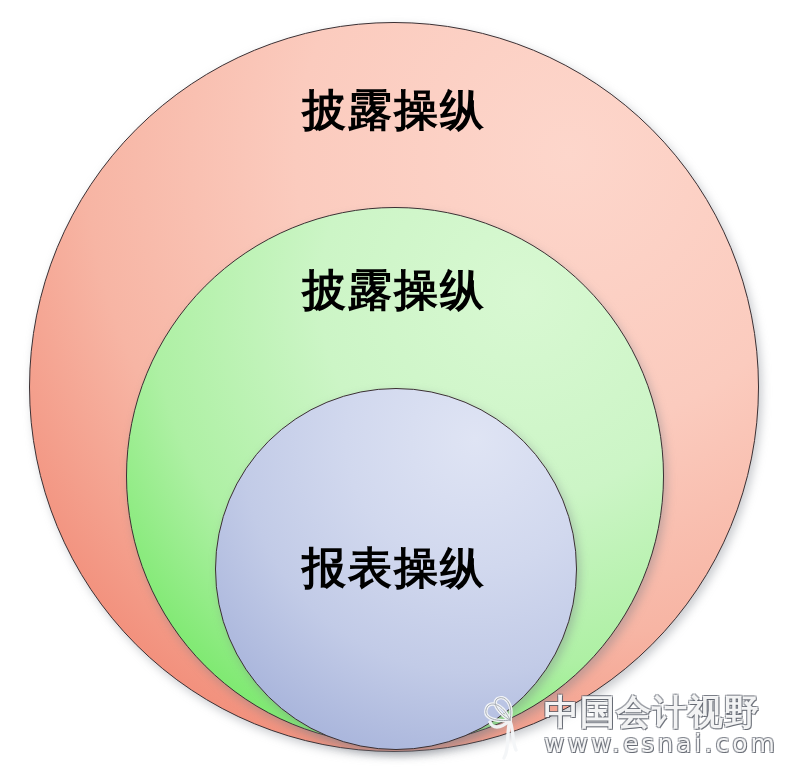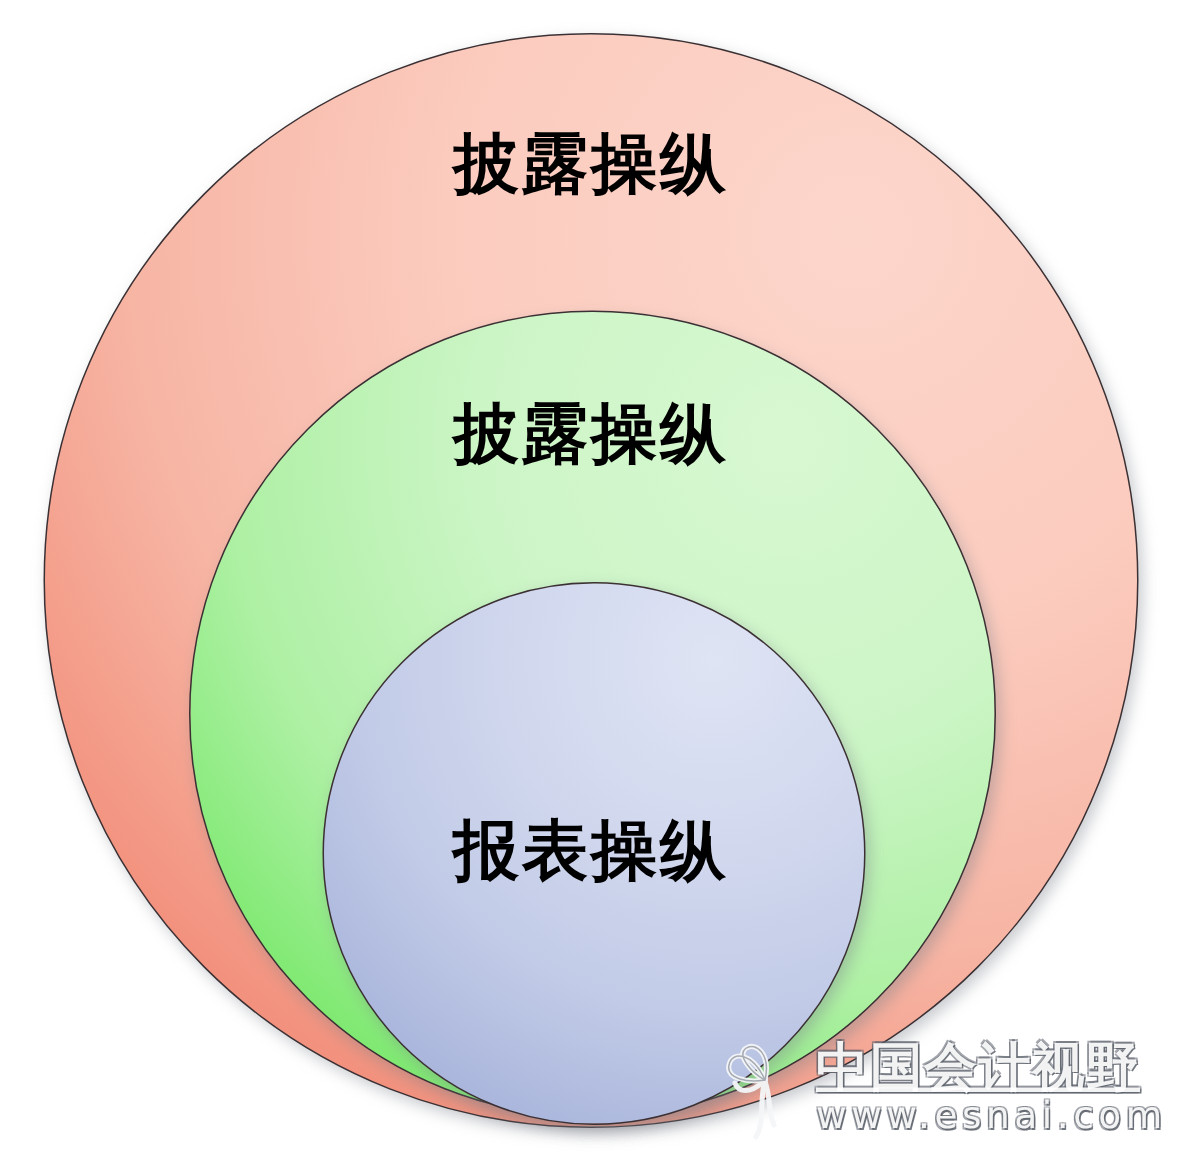--- a/index.html
+++ b/index.html
@@ -128,21 +128,20 @@
     font-weight: bold;
     line-height: 1.02;
     letter-spacing: 1px;
     color: rgba(255,255,255,0.92);
     text-shadow:
        1px  1px 0 rgba(90,95,105,0.85),
       -1px -1px 0 rgba(90,95,105,0.55),
        1px -1px 0 rgba(90,95,105,0.55),
       -1px  1px 0 rgba(90,95,105,0.55);
     font-family: "DejaVu Sans", "Liberation Sans", sans-serif;
-    text-decoration: underline;
   }
   #watermark-url {
     font-size: 25px;
     line-height: 1.05;
     letter-spacing: 3px;
     color: rgba(255,255,255,0.92);
     text-shadow:
        1px  1px 0 rgba(90,95,105,0.85),
       -1px -1px 0 rgba(90,95,105,0.55),
        1px -1px 0 rgba(90,95,105,0.55),

